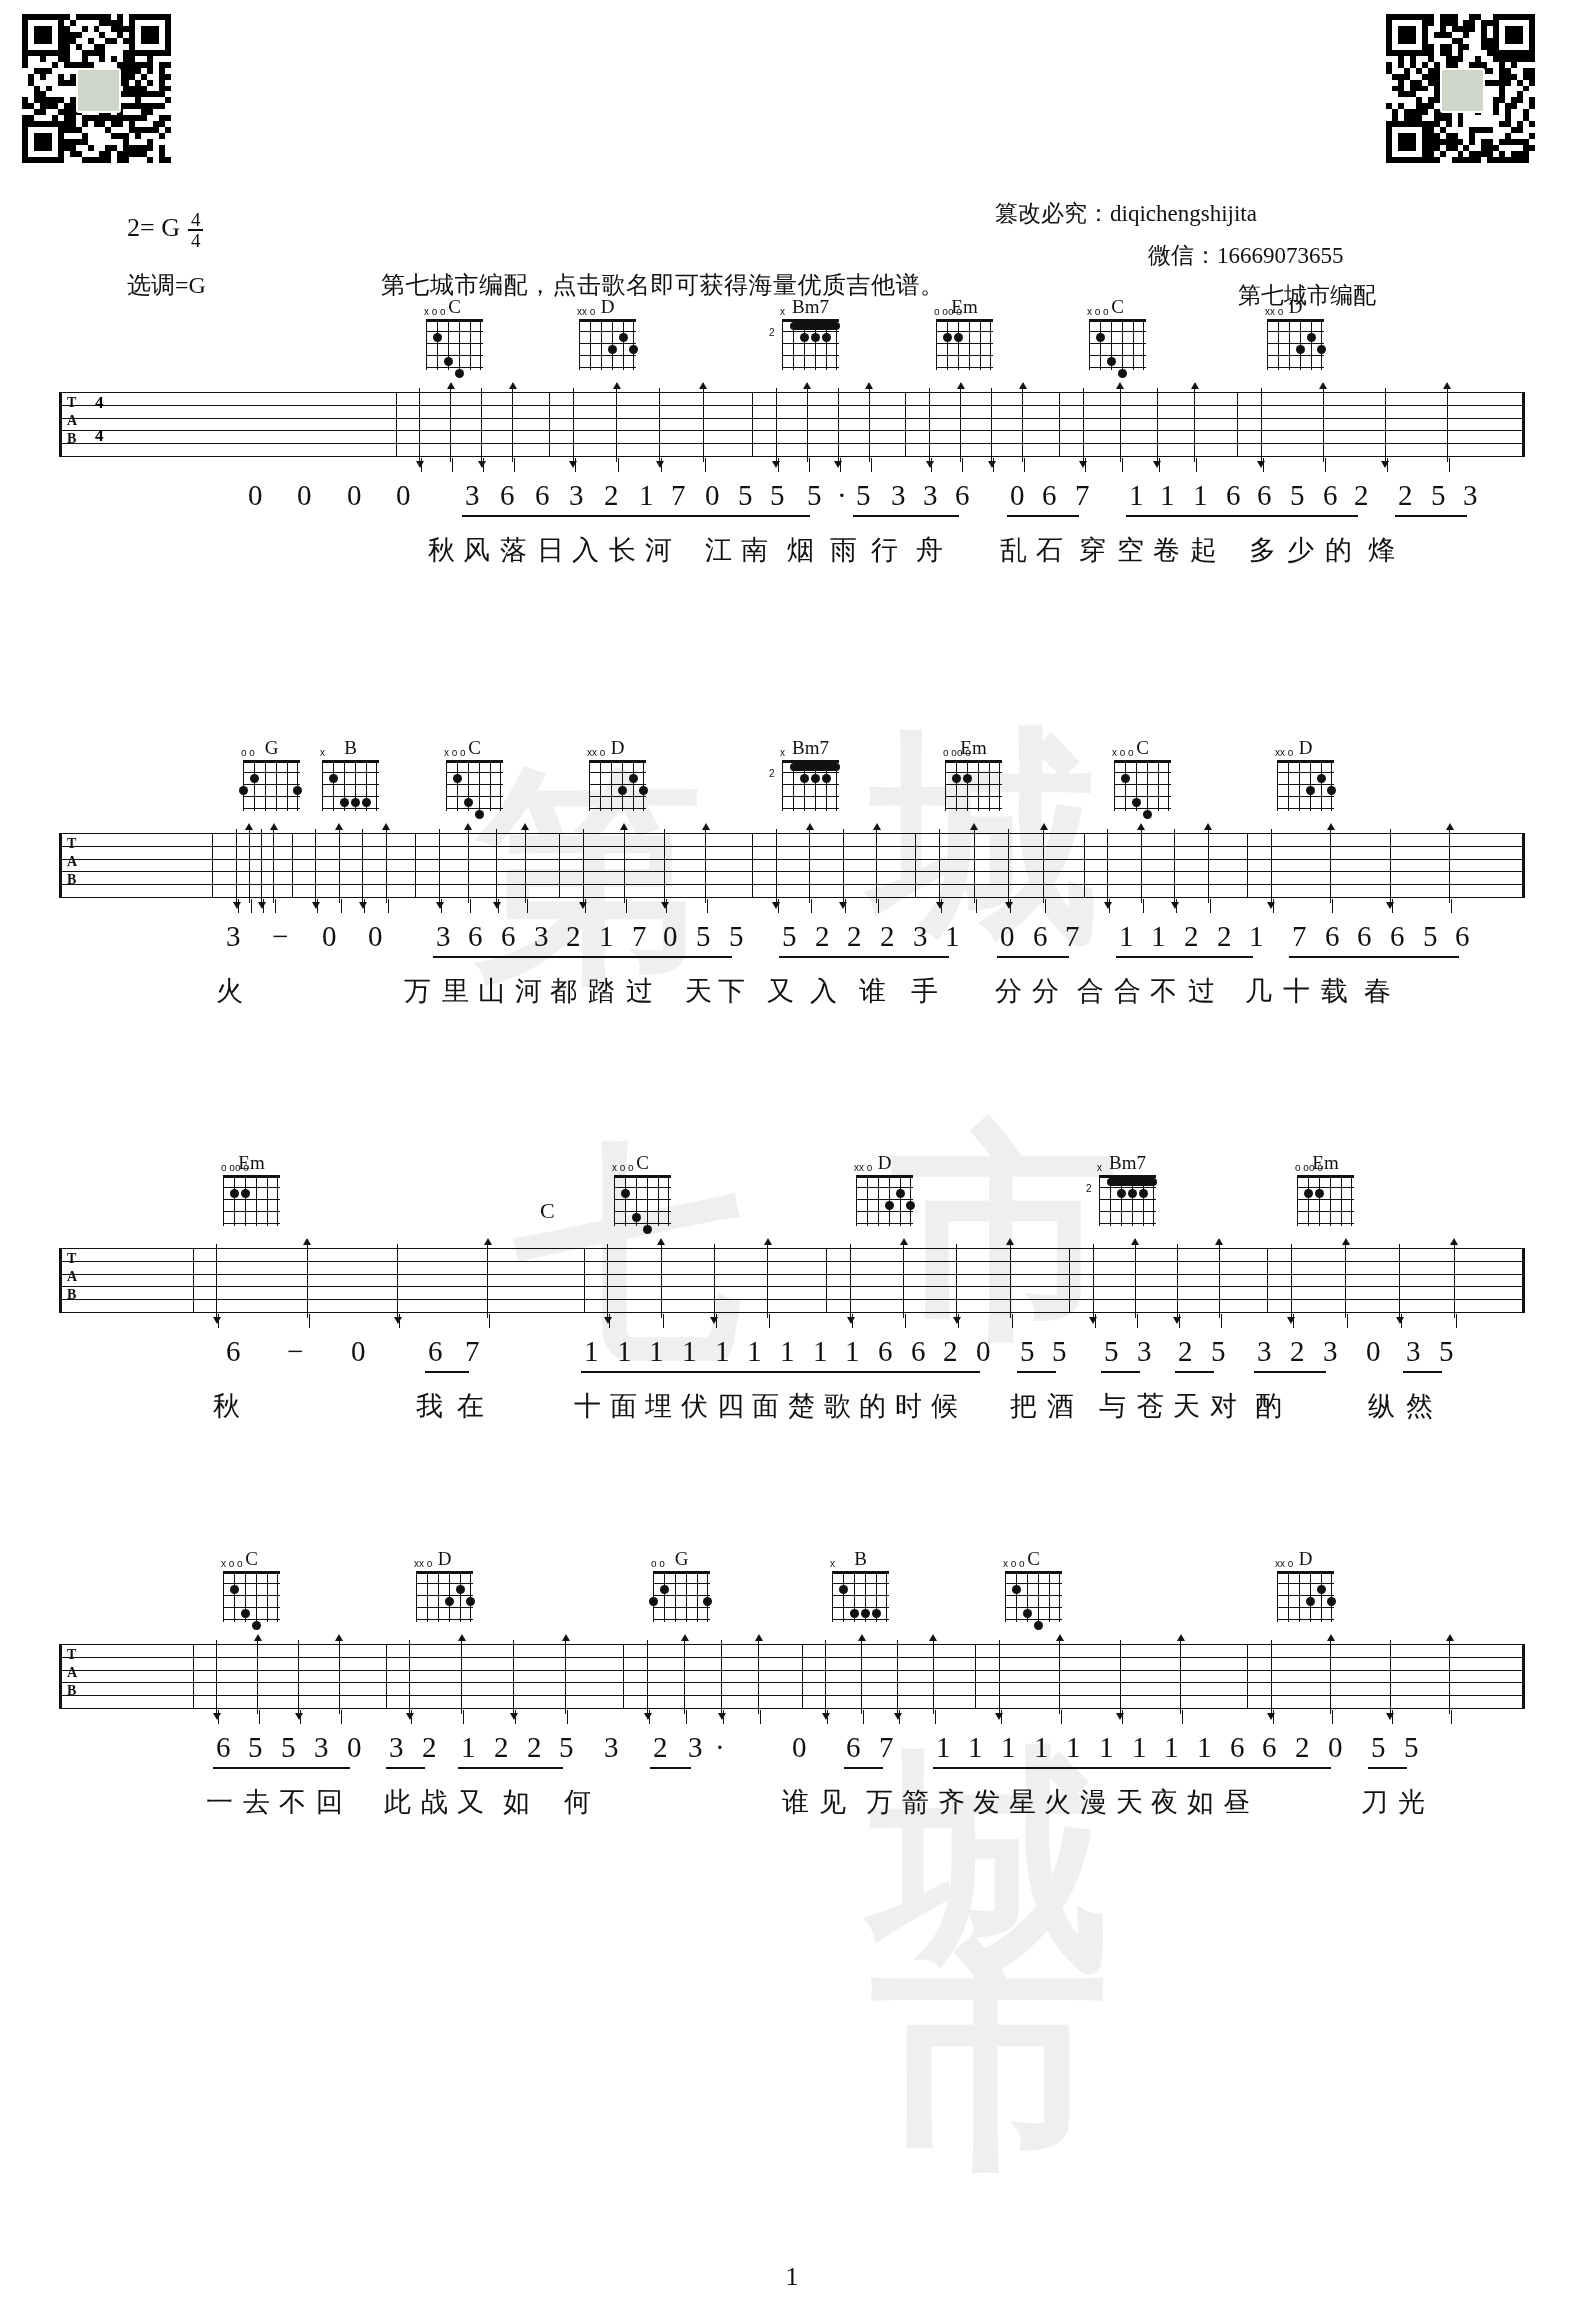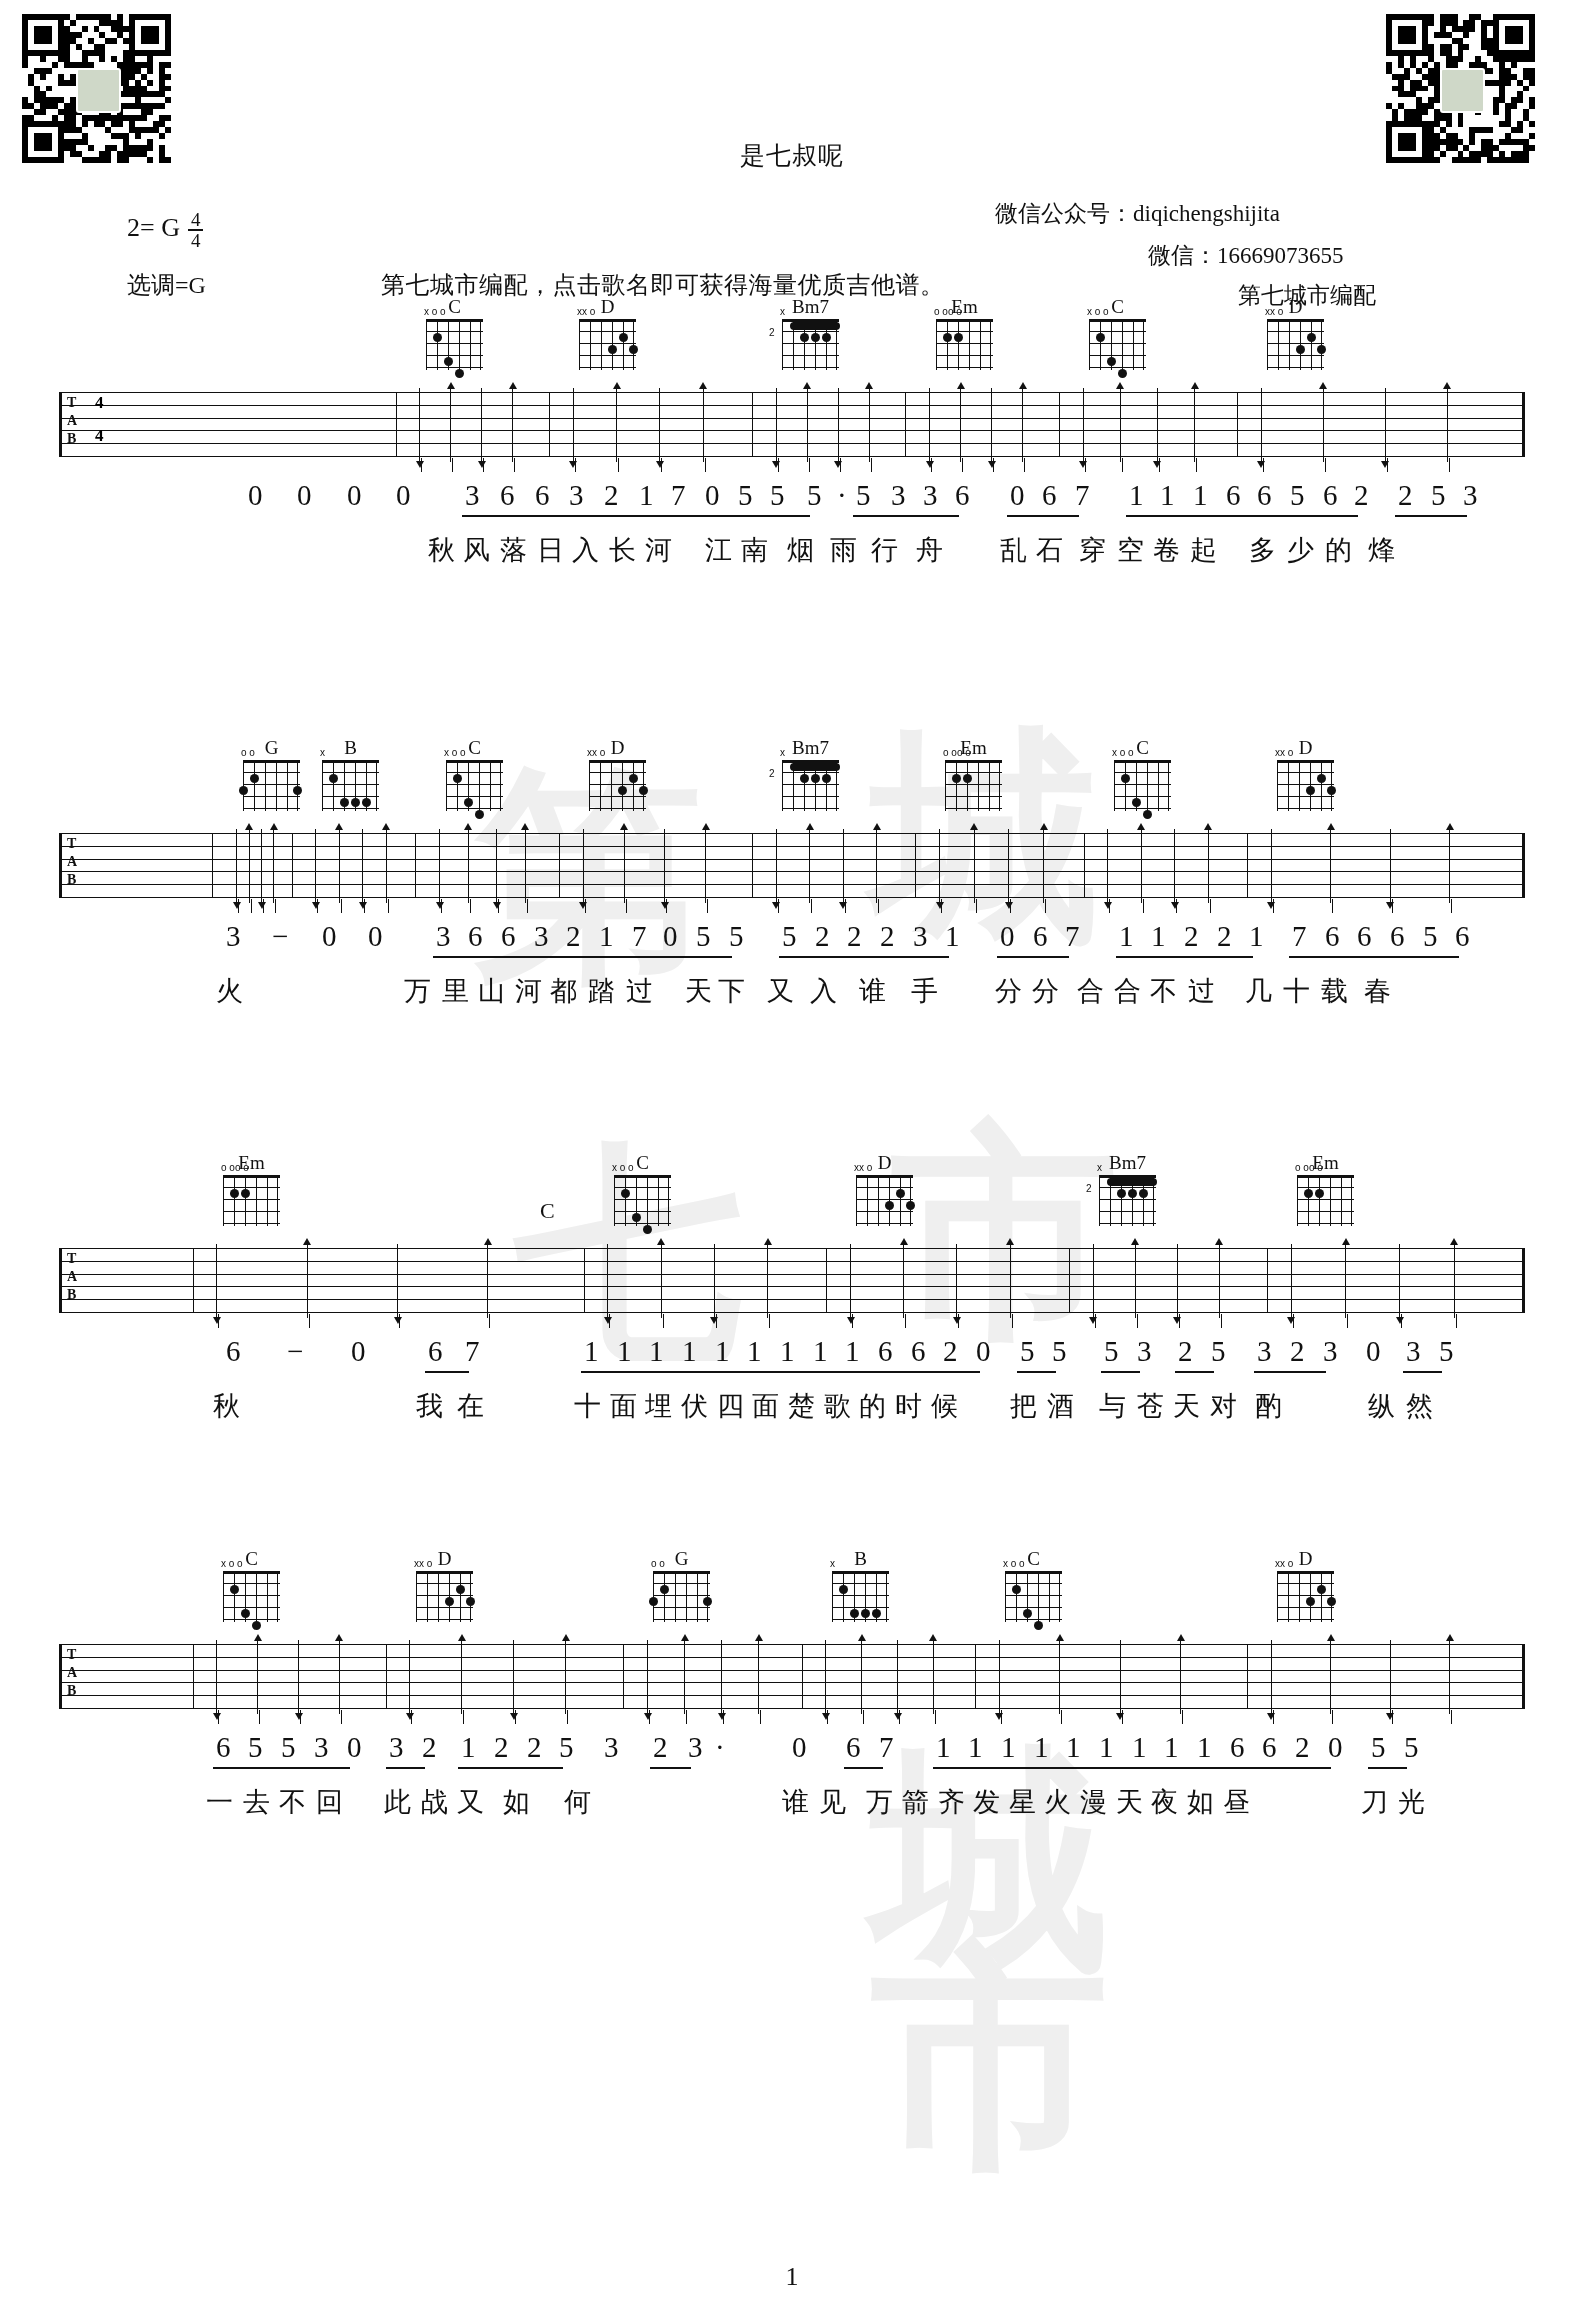--- a/index.html
+++ b/index.html
@@ -1369,28 +1369,27 @@
         <div style="background: rgb(0, 0, 0);"></div>
         <div style="background: rgb(0, 0, 0);"></div>
         <div style="background: rgb(0, 0, 0);"></div>
         <div style="background: rgb(0, 0, 0);"></div>
         <div style="background: rgb(0, 0, 0);"></div>
         <div style="background: rgb(255, 255, 255);"></div>
       </div>
       <div style="position: absolute; left: 36%; top: 36%; width: 28%; height: 28%; background: rgb(207, 216, 200); border: 2px solid rgb(255, 255, 255); border-radius: 3px;"></div>
     </div>
 
-  <div class="subtitle">是七叔呢</div>
 
   <div class="keyline key-main">
     <span>2= G</span><span class="frac"><span class="num">4</span><span class="den">4</span></span>
   </div>
   <div class="keyline key-sub">选调=G</div>
   <div class="keyline notice">第七城市编配，点击歌名即可获得海量优质吉他谱。</div>
-  <div class="keyline wechat1">微信公众号：diqichengshijita</div>
+  <div class="keyline wechat1">篡改必究：diqichengshijita</div>
   <div class="keyline wechat2">微信：16669073655</div>
   <div class="keyline wechat3">第七城市编配</div>
 
   <div id="systems-root">
       <div class="system" style="top: 297px;">
         <div class="chords">
           <div class="chord" style="left: 426px; width: 57px;">
             <div class="cname">C</div>
             <div class="grid-wrap">
               <div class="nut"></div>

